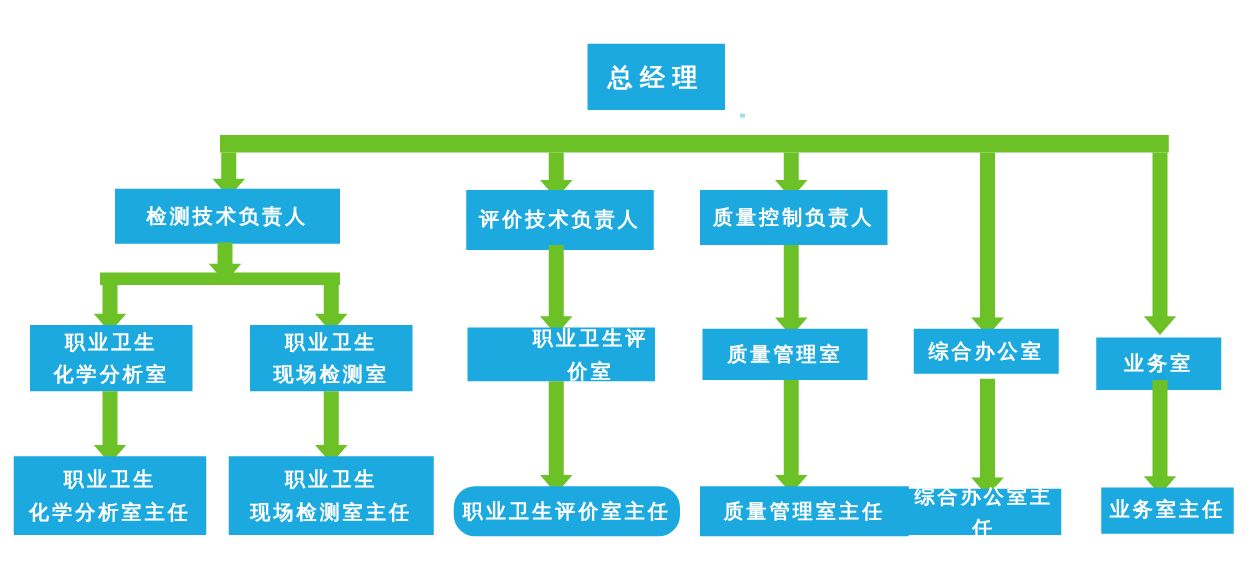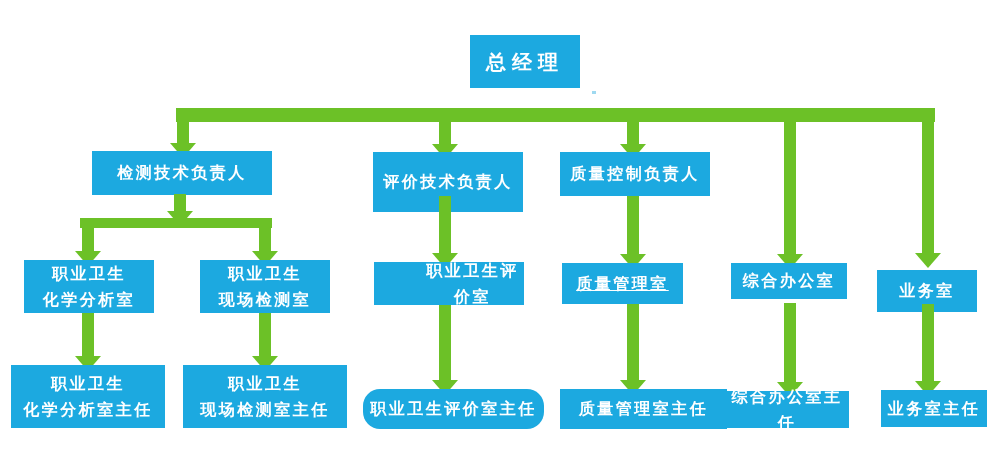--- a/index.html
+++ b/index.html
@@ -95,21 +95,21 @@
   <div class="arrow" style="left:777px; top:122px; height:147px;">
     <div class="shaft"></div>
     <div class="head"></div>
   </div>
   <div class="arrow" style="left:915px; top:122px; height:146px;">
     <div class="shaft"></div>
     <div class="head"></div>
   </div>
 
   <div class="node" style="left:92px; top:151px; width:180px; height:44px;">检测技术负责人</div>
-  <div class="node" style="left:373px; top:152px; width:150px; height:60px;">评价技术负责人</div>
+  <div class="node" style="left:373px; top:152px; width:150px; height:48px;">评价技术负责人</div>
   <div class="node" style="left:560px; top:152px; width:150px; height:44px;">质量控制负责人</div>
 
   <div class="arrow" style="left:167px; top:194px; height:32px;">
     <div class="shaft"></div>
     <div class="head"></div>
   </div>
   <div class="bar" style="left:80px; top:218px; width:192px; height:10px;"></div>
   <div class="arrow" style="left:75px; top:220px; height:46px;">
     <div class="shaft"></div>
     <div class="head"></div>
@@ -126,21 +126,21 @@
   <div class="arrow" style="left:620px; top:196px; height:73px;">
     <div class="shaft"></div>
     <div class="head"></div>
   </div>
 
   <div class="node" style="left:24px; top:260px; width:130px; height:53px;">职业卫生
 化学分析室</div>
   <div class="node" style="left:200px; top:260px; width:130px; height:53px;">职业卫生
 现场检测室</div>
   <div class="node" style="left:374px; top:262px; width:150px; height:43px;padding-left:47px;">职业卫生评价室</div>
-  <div class="node" style="left:562px; top:263px; width:121px; height:41px;text-decoration:underline;">质量管理室</div>
+  <div class="node" style="left:562px; top:263px; width:132px; height:41px;">质量管理室</div>
   <div class="node" style="left:731px; top:263px; width:116px; height:36px;">综合办公室</div>
   <div class="node" style="left:877px; top:270px; width:100px; height:42px;">业务室</div>
 
   <div class="arrow" style="left:75px; top:313px; height:58px;">
     <div class="shaft"></div>
     <div class="head"></div>
   </div>
   <div class="arrow" style="left:252px; top:313px; height:58px;">
     <div class="shaft"></div>
     <div class="head"></div>

